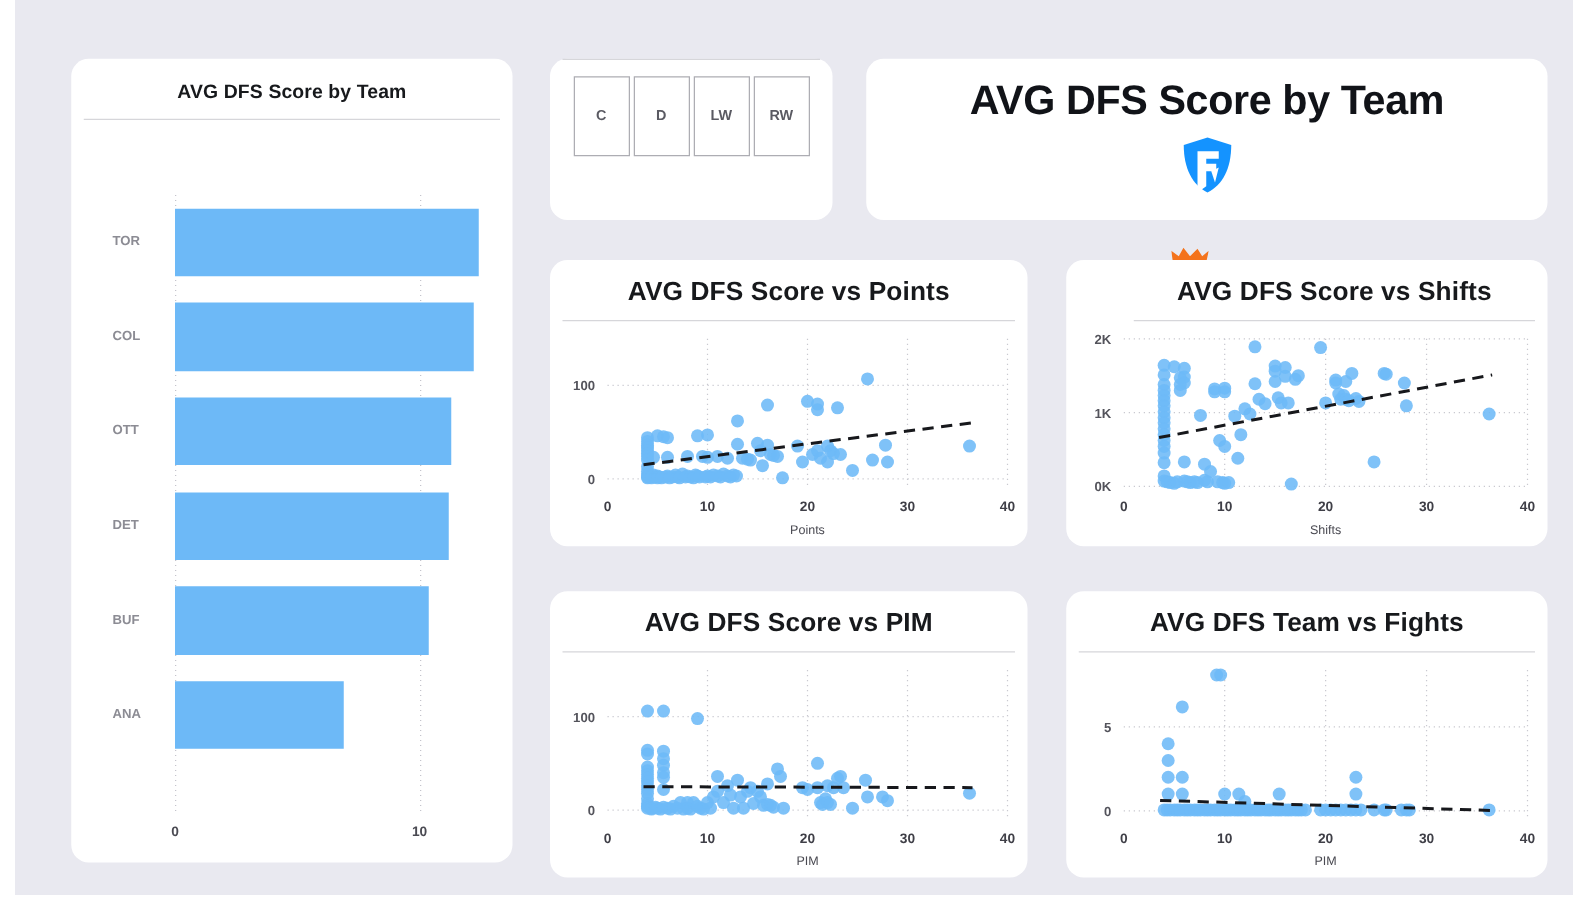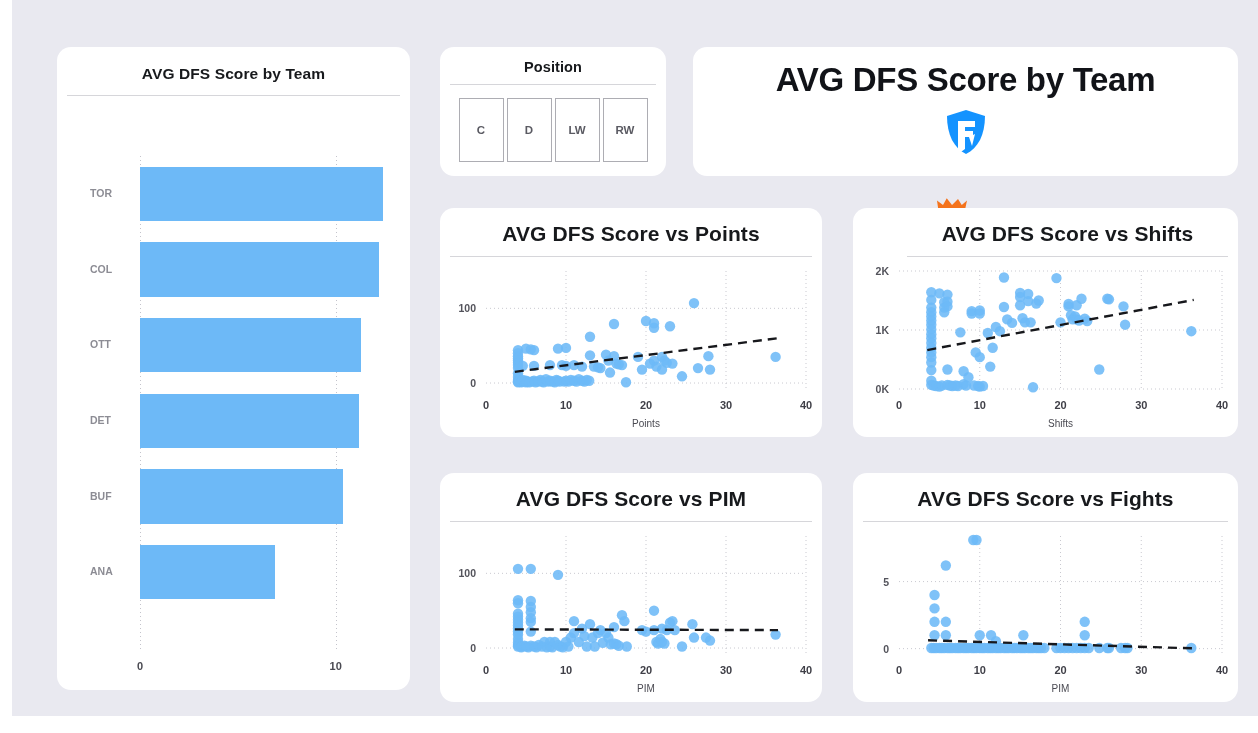--- a/index.html
+++ b/index.html
@@ -141,21 +141,20 @@
         <div class="bar-rect" style="left: 83px; top: 289.593px; width: 219.13px; height: 54.48px;"></div>
         <div class="bar-cat" style="top: 309.833px;">DET</div>
         <div class="bar-rect" style="left: 83px; top: 365.26px; width: 203.478px; height: 54.48px;"></div>
         <div class="bar-cat" style="top: 385.5px;">BUF</div>
         <div class="bar-rect" style="left: 83px; top: 440.927px; width: 135px; height: 54.48px;"></div>
         <div class="bar-cat" style="top: 461.167px;">ANA</div>
       </div>
   </div>
 
   <div class="card" id="position-card">
-    <div class="card-title">Position</div>
     <div class="title-rule"></div>
     <div id="position-list">
         <div class="position-item">C</div>
         <div class="position-item">D</div>
         <div class="position-item">LW</div>
         <div class="position-item">RW</div>
       </div>
   </div>
 
   <div class="card" id="header-card">
@@ -528,21 +527,21 @@
           <text class="xtick-lbl" x="126" y="152">10</text>
           <text class="xtick-lbl" x="206" y="152">20</text>
           <text class="xtick-lbl" x="286" y="152">30</text>
           <text class="xtick-lbl" x="366" y="152">40</text>
           <text class="axis-lbl" x="206" y="170">PIM</text>
         </svg>
       </div>
   </div>
 
   <div class="card scatter-card" id="scatter-fights">
-    <div class="card-title">AVG DFS Score vs Fights</div>
+    <div class="card-title">AVG DFS Team vs Fights</div>
     <div class="title-rule"></div>
     <div class="plot-area">
         <svg class="plot-svg" viewBox="0 0 385 180">
           <line class="grid-v" x1="126.75" y1="14" x2="126.75" y2="132"></line>
           <line class="grid-v" x1="207.5" y1="14" x2="207.5" y2="132"></line>
           <line class="grid-v" x1="288.25" y1="14" x2="288.25" y2="132"></line>
           <line class="grid-v" x1="369" y1="14" x2="369" y2="132"></line>
           <line class="grid-h" x1="46" y1="126.63636363636364" x2="369" y2="126.63636363636364"></line>
           <line class="grid-h" x1="46" y1="59.59090909090909" x2="369" y2="59.59090909090909"></line>
           <circle class="dot" cx="120.28999999999999" cy="18.02272727272728" r="5.2"></circle>

